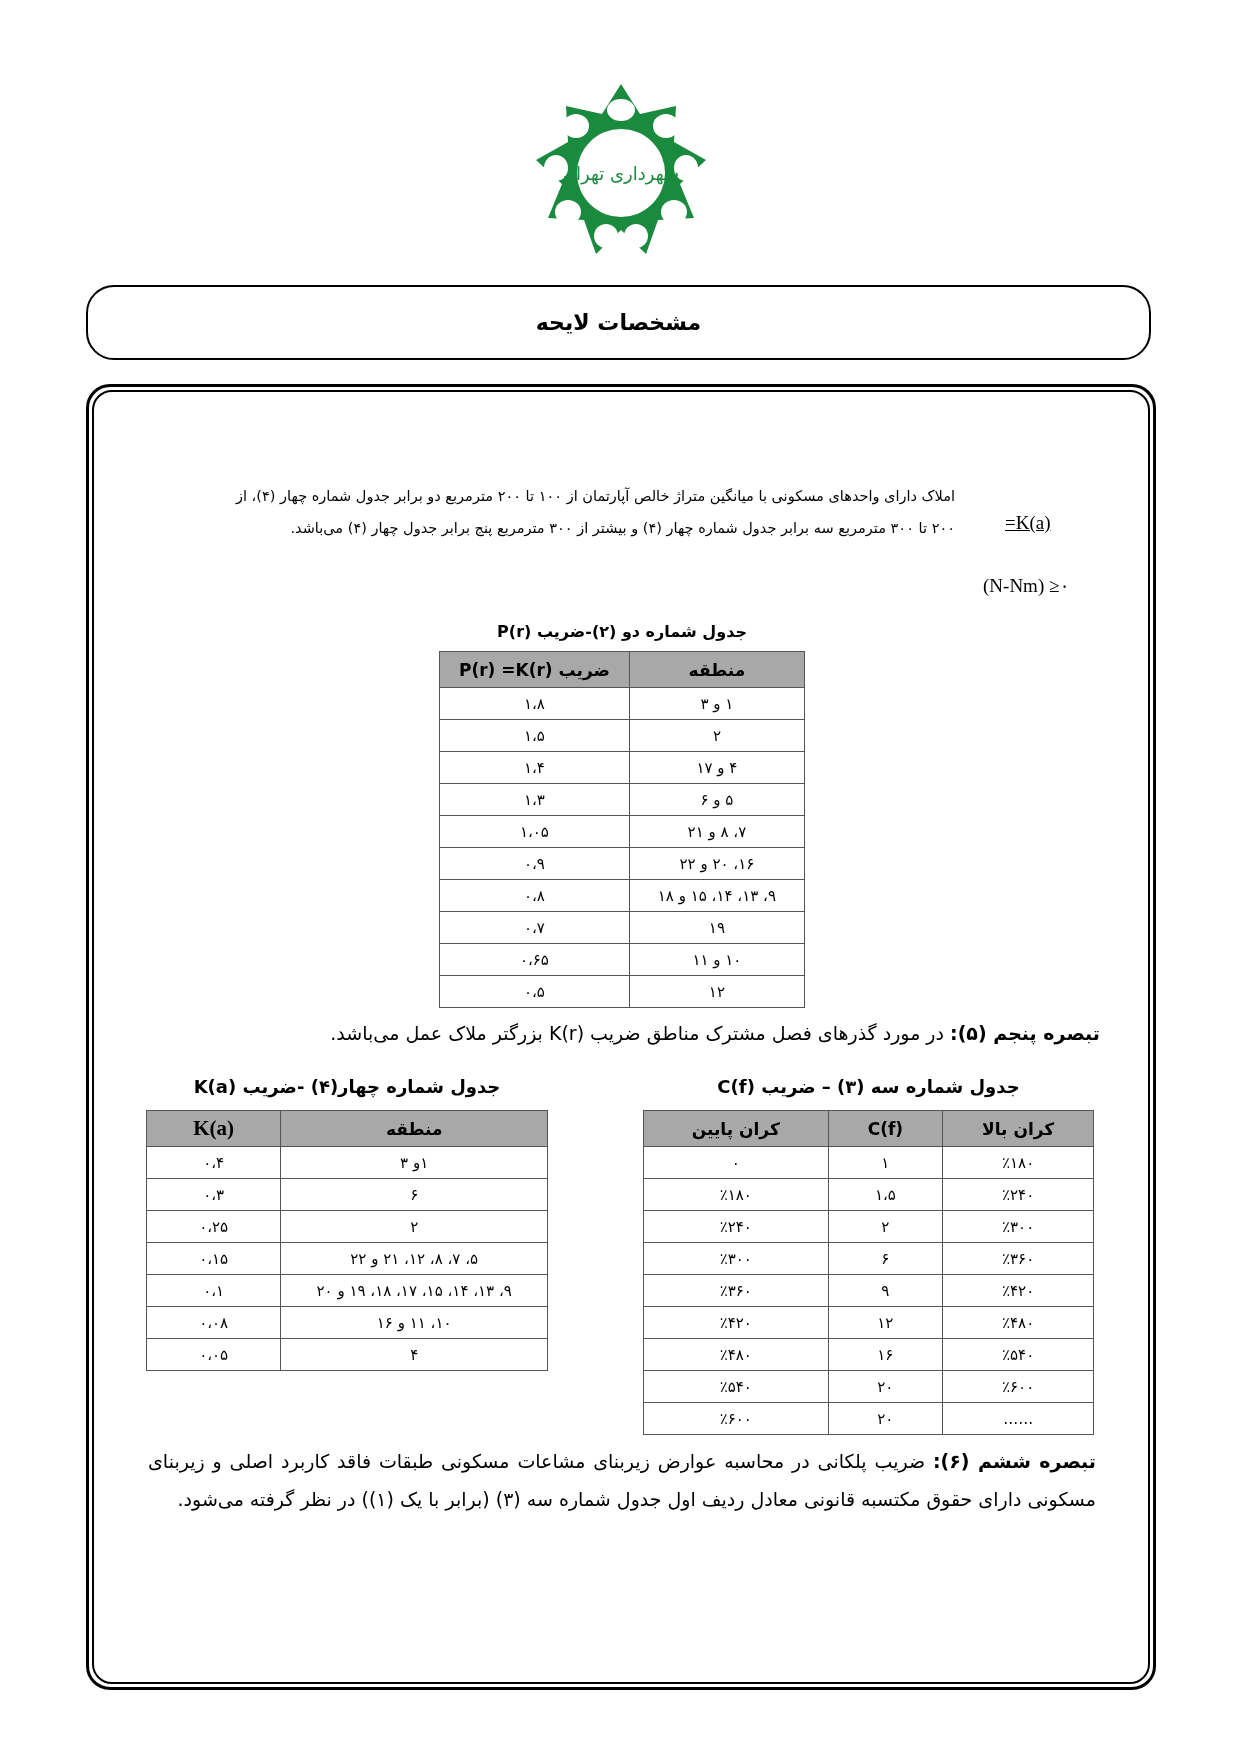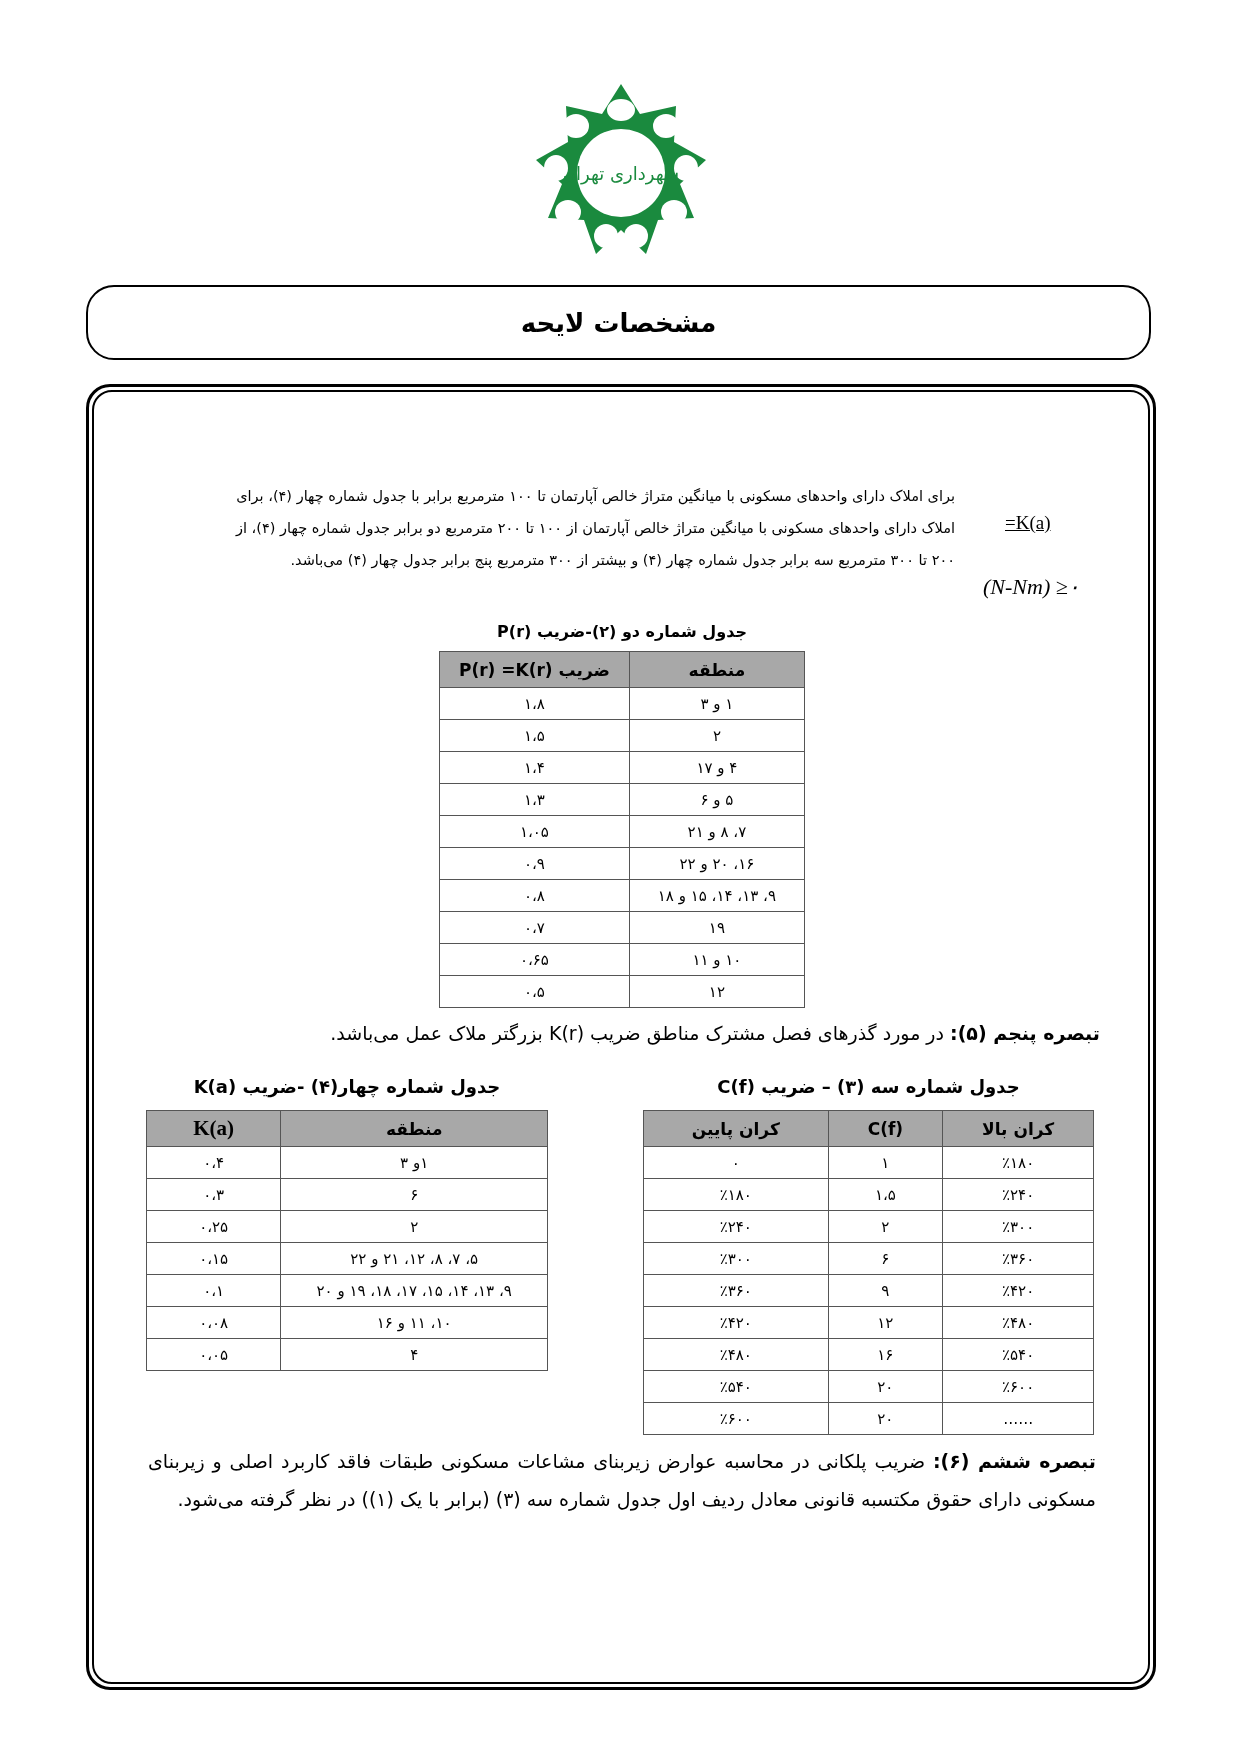--- a/index.html
+++ b/index.html
@@ -2,30 +2,30 @@
 <html><head>
 <meta charset="utf-8">
 <style>
   html, body { margin:0; padding:0; background:#ffffff; }
   body { width:1241px; height:1755px; position:relative; overflow:hidden;
          font-family:"DejaVu Sans", sans-serif; color:#000; }
   .abs { position:absolute; }
   #logo { left:528px; top:80px; width:186px; height:186px; }
   #header-box { left:86px; top:285px; width:1065px; height:75px; border:2px solid #000;
                 border-radius:28px; box-sizing:border-box; display:flex; align-items:center; justify-content:center; }
-  #header-box span { font-size:26px; font-weight:bold; direction:rtl; }
+  #header-box span { font-size:22px; font-weight:bold; direction:rtl; }
   #frame-outer { left:86px; top:384px; width:1070px; height:1306px; border:3px solid #000;
                  border-radius:24px; box-sizing:border-box; }
   #frame-inner { left:92px; top:390px; width:1058px; height:1294px; border:2px solid #000;
                  border-radius:20px; box-sizing:border-box; }
   .para { direction:rtl; text-align:justify; font-size:14.5px; line-height:32px; }
   #formula-text { left:155px; top:480px; width:800px; }
   #formula-text .line { display:block; direction:rtl; text-align:right; white-space:nowrap; }
   #ka-label { left:1005px; top:512px; font-family:"Liberation Serif", serif; font-size:19px;text-decoration:underline; }
-  #nnm-label { left:983px; top:574px; font-family:"Liberation Serif", serif; font-size:22px;font-style:italic; }
+  #nnm-label { left:983px; top:574px; font-family:"Liberation Serif", serif; font-size:19px; }
   .caption { direction:rtl; text-align:center; font-weight:bold; font-size:16px; }
   table.grid { border-collapse:collapse; direction:rtl; position:absolute; }
   table.grid th, table.grid td { border:1.5px solid #555; text-align:center; padding:0; font-size:15px; }
   table.grid th { background:#a8a8a8; font-weight:bold; font-size:17px; height:35px; }
   table.grid td { height:31px; }
   #t2 { left:439px; top:651px; width:366px; }
   #t2-cap { left:439px; top:622px; width:366px; }
   #t4 { left:146px; top:1110px; width:402px; }
   #t4-cap { left:146px; top:1076px; width:402px; font-size:18px; }
   #t3 { left:643px; top:1110px; width:451px; }
@@ -60,21 +60,20 @@
 </div>
 
 <div id="header-box" class="abs">
   <span>مشخصات لایحه</span>
 </div>
 
 <div id="frame-outer" class="abs"></div>
 <div id="frame-inner" class="abs"></div>
 
 <div id="formula-text" class="abs para">
-  <span class="line">برای املاک دارای واحدهای مسکونی با میانگین متراژ خالص آپارتمان تا ۱۰۰ مترمربع برابر با جدول شماره چهار (۴)، برای</span>
   <span class="line">املاک دارای واحدهای مسکونی با میانگین متراژ خالص آپارتمان از ۱۰۰ تا ۲۰۰ مترمربع دو برابر جدول شماره چهار (۴)، از</span>
   <span class="line">۲۰۰ تا ۳۰۰ مترمربع سه برابر جدول شماره چهار (۴) و بیشتر از ۳۰۰ مترمربع پنج برابر جدول چهار (۴) می‌باشد.</span>
 </div>
 <div id="ka-label" class="abs">=K(a)</div>
 <div id="nnm-label" class="abs">(N-Nm) ≥۰</div>
 
 <div id="t2-cap" class="abs caption">جدول شماره دو (۲)-ضریب P(r)</div>
 <table id="t2" class="grid">
   <thead>
     <tr>

